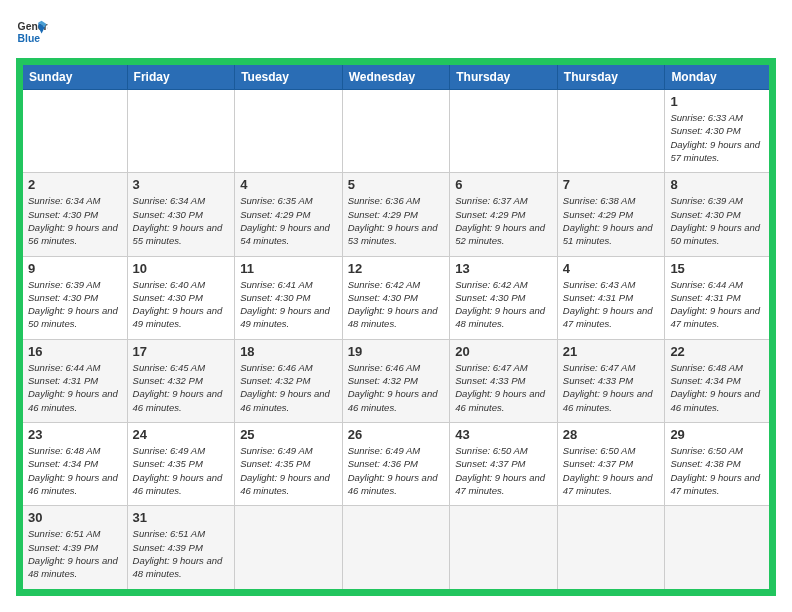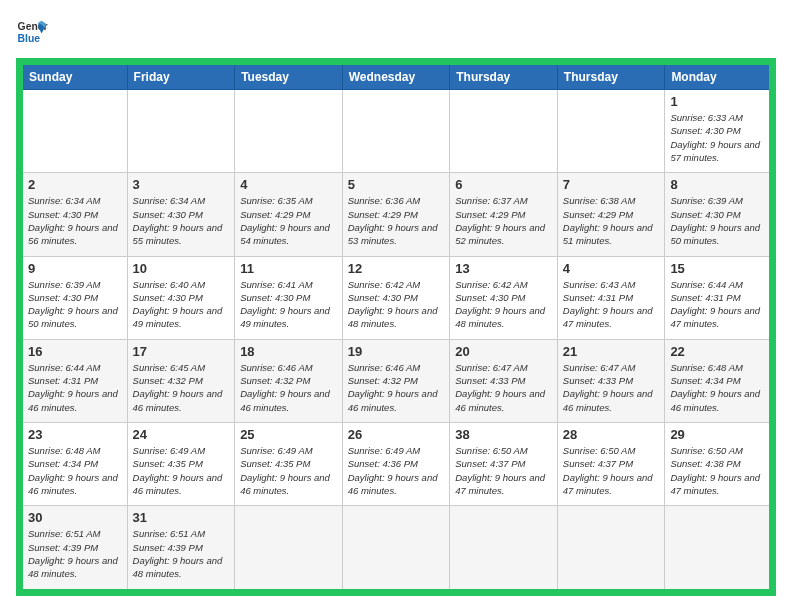--- a/index.html
+++ b/index.html
@@ -227,21 +227,21 @@
           </td>
           <td>
             <span class="day-num">25</span>
             <div class="day-info">Sunrise: 6:49 AM<br>Sunset: 4:35 PM<br>Daylight: 9 hours and 46 minutes.</div>
           </td>
           <td>
             <span class="day-num">26</span>
             <div class="day-info">Sunrise: 6:49 AM<br>Sunset: 4:36 PM<br>Daylight: 9 hours and 46 minutes.</div>
           </td>
           <td>
-            <span class="day-num">38</span>
+            <span class="day-num">43</span>
             <div class="day-info">Sunrise: 6:50 AM<br>Sunset: 4:37 PM<br>Daylight: 9 hours and 47 minutes.</div>
           </td>
           <td>
             <span class="day-num">28</span>
             <div class="day-info">Sunrise: 6:50 AM<br>Sunset: 4:37 PM<br>Daylight: 9 hours and 47 minutes.</div>
           </td>
           <td>
             <span class="day-num">29</span>
             <div class="day-info">Sunrise: 6:50 AM<br>Sunset: 4:38 PM<br>Daylight: 9 hours and 47 minutes.</div>
           </td>

